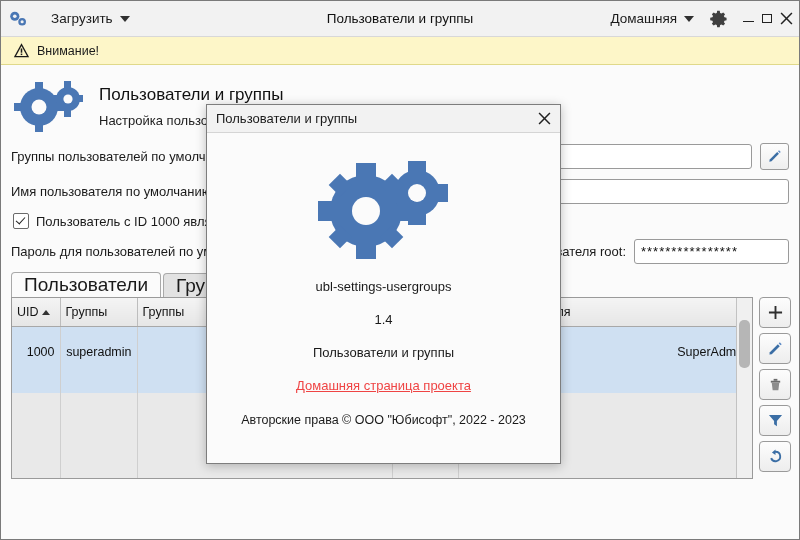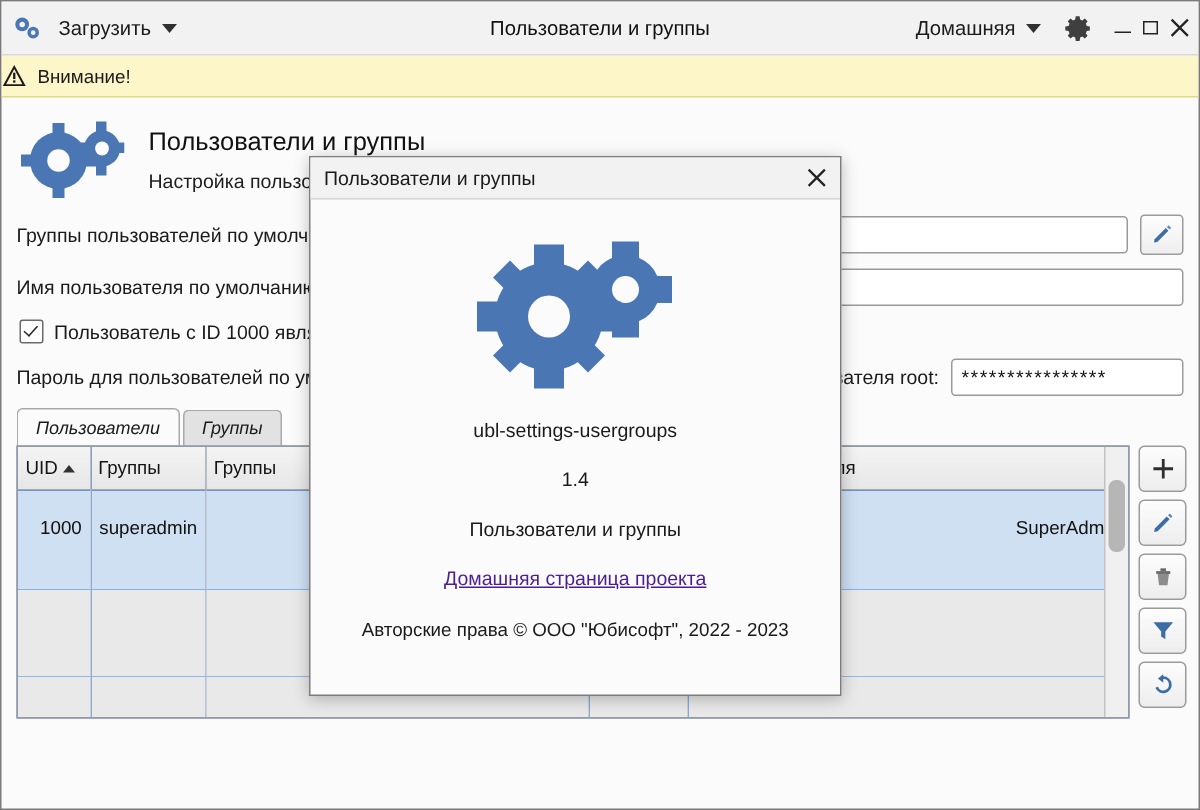--- a/index.html
+++ b/index.html
@@ -29,21 +29,21 @@
   .titlebar {
     position: relative;
     height: 36px;
     background: #f2f2f2;
     border-bottom: 1px solid #d8d8d8;
     display: flex;
     align-items: center;
     padding: 0 6px;
     box-sizing: border-box;
   }
-  .tb-left { display: flex; align-items: center; gap: 4px; }
+  .tb-left { display: flex; align-items: center; gap: 16px; }
   .tb-right { display: flex; align-items: center; gap: 8px; margin-left: auto; }
   .app-logo { width: 22px; height: 22px; display: block; }
   .menu-btn {
     display: flex;
     align-items: center;
     gap: 7px;
     padding: 3px 6px;
     font-size: 13.5px;
     color: #1b1b1b;
     cursor: default;
@@ -93,21 +93,21 @@
   .wc-close svg { display: block; }
 
   
   .warnbar {
     height: 28px;
     background: #fdf6c8;
     border-bottom: 1px solid #e0d98a;
     display: flex;
     align-items: center;
     gap: 7px;
-    padding: 0 0;
+    padding: 0 12px;
     box-sizing: border-box;
     font-size: 12.5px;
   }
   .warn-icon { width: 17px; height: 17px; display:block; }
 
   
   .content {
     position: relative;
     padding: 10px 8px 0 8px;
     height: calc(540px - 36px - 28px - 2px);
@@ -200,28 +200,27 @@
   .tabs {
     display: flex;
     align-items: flex-end;
     margin: 6px 2px 0 2px;
     height: 24px;
   }
   .tab {
     height: 23px;
     line-height: 23px;
     padding: 0 12px;
-    font-size: 12px;
+    font-size: 19px;
     border: 1px solid #a9a9a9;
     border-bottom: none;
     border-radius: 4px 4px 0 0;
     background: #e2e2e2;
     margin-right: 2px;
     color: #1a1a1a;
-    font-style: italic;
   }
   .tab.active {
     background: #fbfbfb;
     height: 24px;
     line-height: 24px;
   }
 
   
   .table-area {
     display: flex;
@@ -334,21 +333,21 @@
     display: flex; align-items: center; justify-content: center;
   }
   .dlg-body {
     text-align: center;
     padding-top: 20px;
     font-size: 13px;
   }
   .dlg-logo { width: 160px; height: 110px; margin: 0 auto 16px auto; display: block; }
   .dlg-line { margin-bottom: 18px; }
   .dlg-link {
-    color: #4c1d95;
+    color: #ef4444;
     text-decoration: underline;
     margin-bottom: 20px;
     display: block;
   }
   .dlg-copy { font-size: 12.5px; }
 </style>
 </head>
 <body>
 
 <div class="app">

